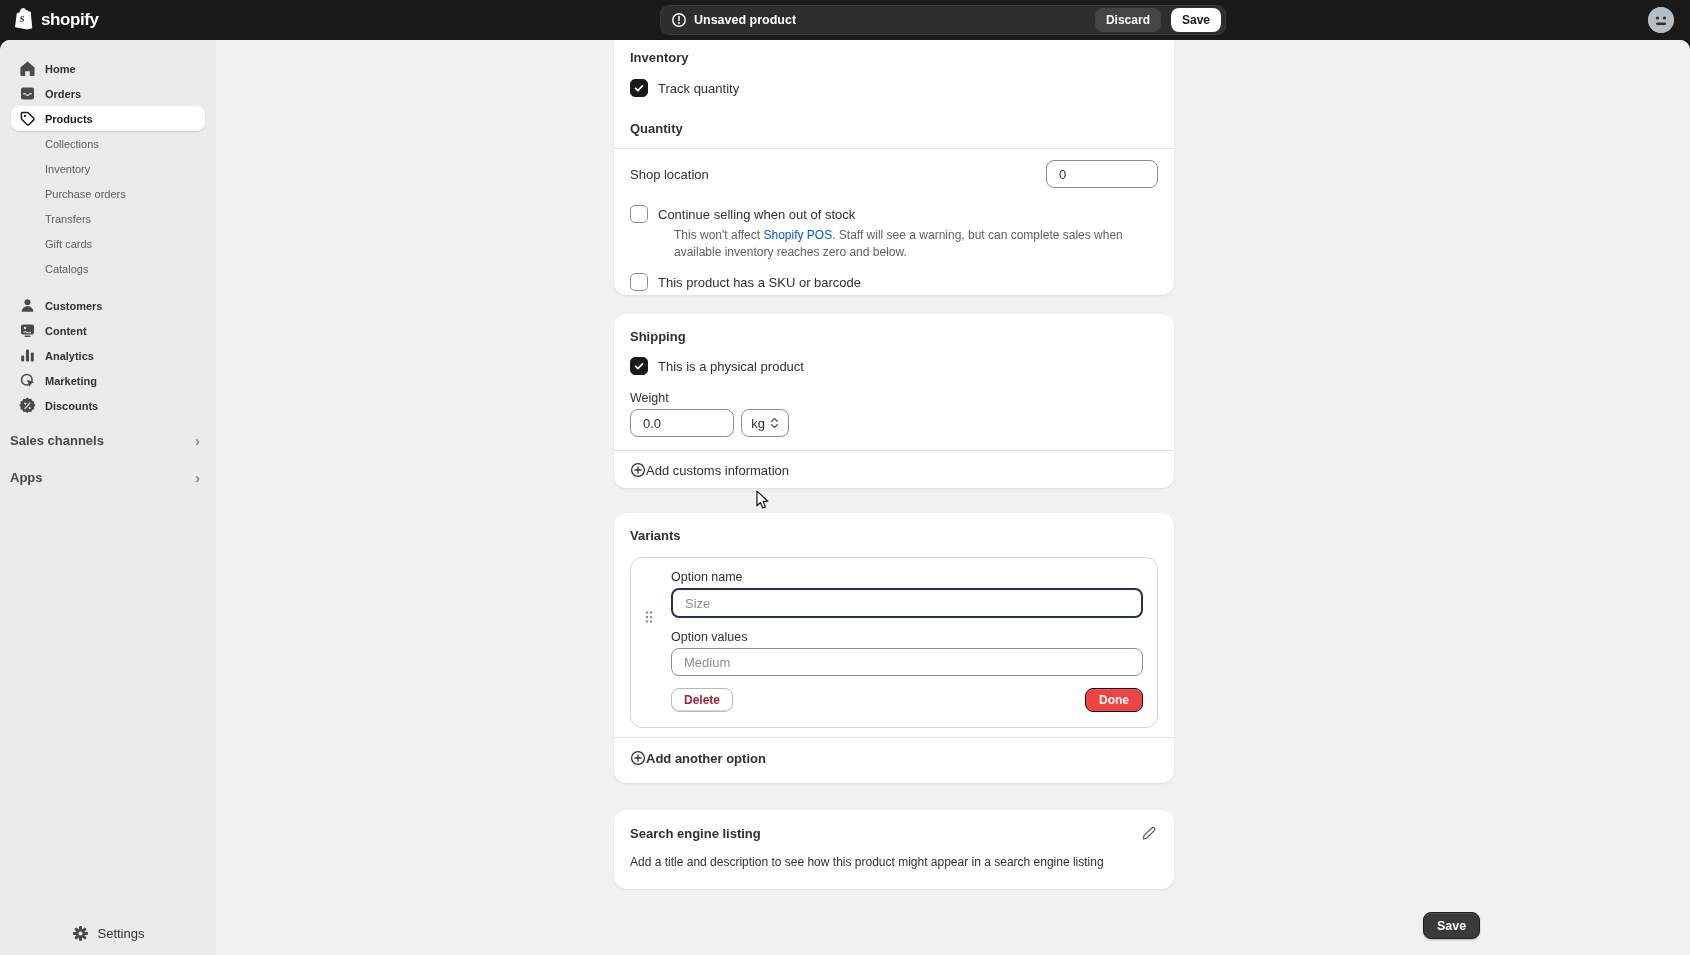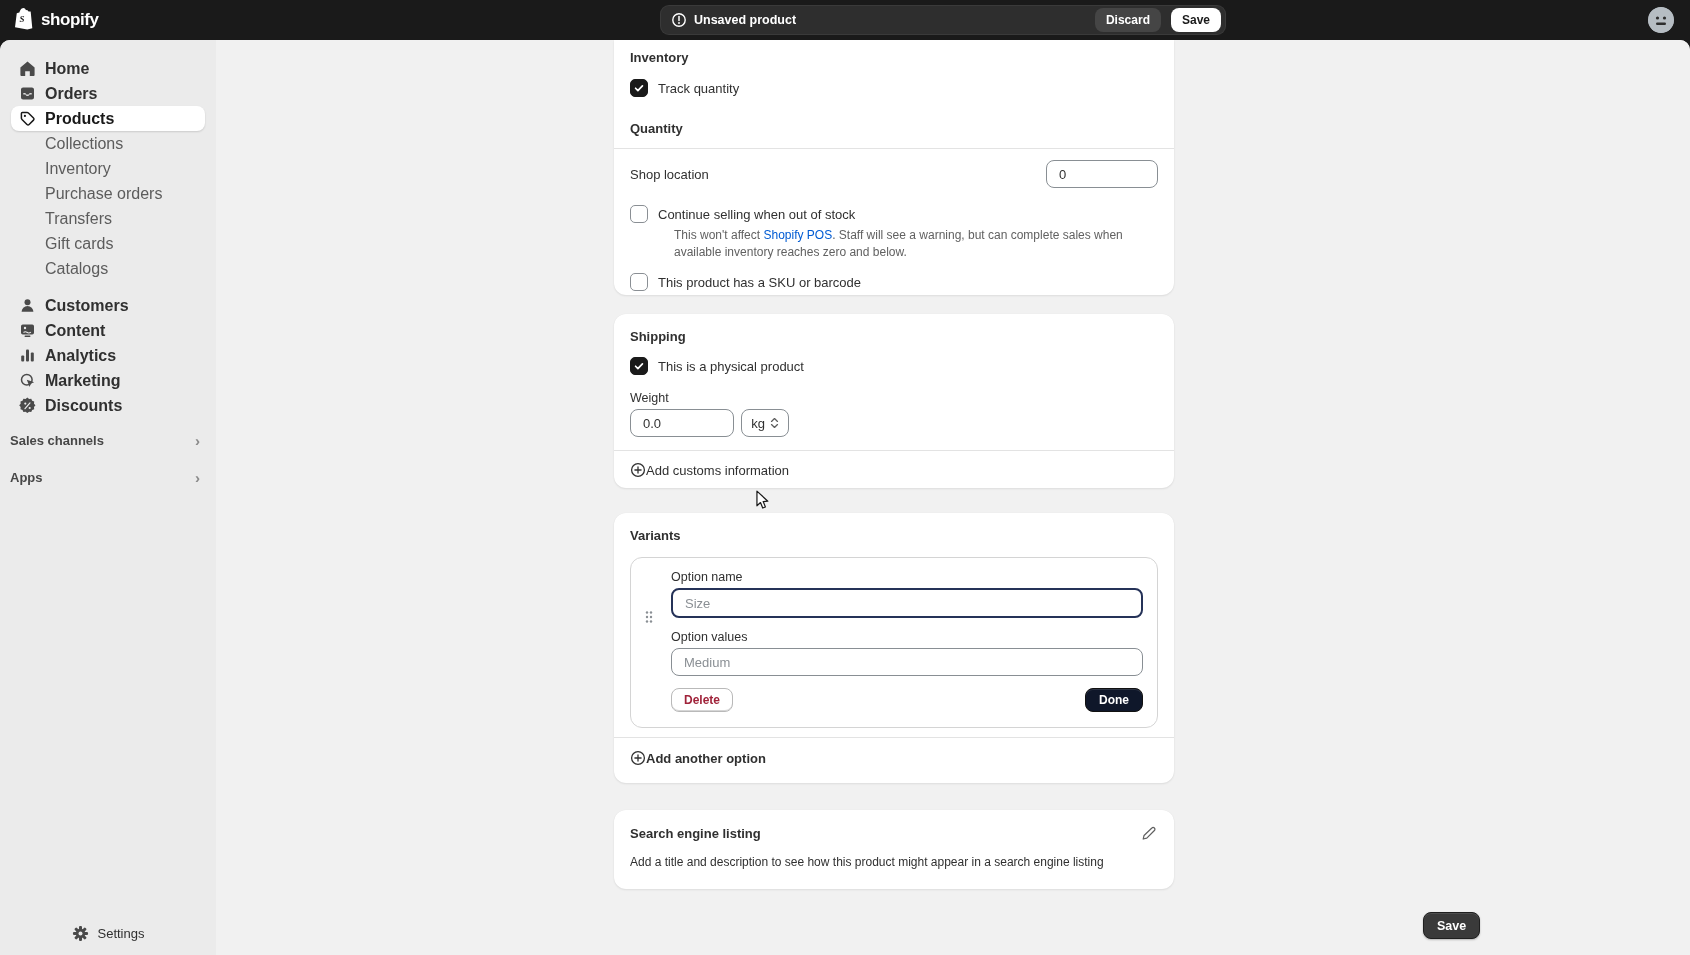--- a/index.html
+++ b/index.html
@@ -31,21 +31,21 @@
   .topbar-avatar {
     position:absolute; right:16px; top:7px; width:26px; height:26px; border-radius:50%;
     background:#aab1b7; overflow:hidden; display:flex; align-items:center; justify-content:center;
   }
   
   .frame { display:flex; height:915px; background:#f1f1f1; border-radius:10px 10px 0 0; overflow:hidden; }
   
   .sidebar { position:relative; width:216px; background:#ebebeb; padding-top:16px; flex:none; }
   .nav-item {
     display:flex; align-items:center; height:25px; margin:0 11px; padding:0 8px;
-    border-radius:8px; cursor:pointer; color:#303030; font-weight:600; font-size:16px;
+    border-radius:8px; cursor:pointer; color:#303030; font-weight:600; font-size:11px;
   }
   .nav-item .nav-icon { width:17px; height:17px; margin-right:9px; display:flex; align-items:center; justify-content:center; flex:none; }
   .nav-item.sub { padding-left:34px; font-weight:500; color:#5c5c5c; }
   .nav-item.active { background:#ffffff; box-shadow:0 1px 2px rgba(0,0,0,.14); font-weight:650; color:#1a1a1a; }
   .nav-gap { height:12px; }
   .side-section {
     display:flex; align-items:center; justify-content:space-between;
     height:24px; padding:0 16px 0 10px; color:#474747; font-weight:600; font-size:13px; cursor:pointer;
   }
   .side-section.sales { margin-top:10px; }
@@ -94,21 +94,21 @@
   .field-label { font-size:12.5px; color:#303030; margin-bottom:4px; }
   .opt-input { width:100%; }
   .opt-input.focused { border:2px solid #253258; height:30px; }
   .btn-row { display:flex; align-items:center; justify-content:space-between; margin-top:12px; }
   .btn-delete {
     background:#fff; border:1px solid #b9b9b9; border-radius:8px; padding:4px 12px;
     font:650 12px "Liberation Sans",sans-serif; color:#a0233a; cursor:pointer;
     box-shadow: inset 0 -1px 0 #d6d6d6;
   }
   .btn-done {
-    background:#0f172a; border:1px solid #111; border-radius:8px; padding:4px 13px;
+    background:#ef4444; border:1px solid #111; border-radius:8px; padding:4px 13px;
     font:650 12px "Liberation Sans",sans-serif; color:#fff; cursor:pointer;
     box-shadow: inset 0 1px 0 rgba(255,255,255,.12);
   }
   
   .seo-head { display:flex; align-items:center; justify-content:space-between; }
   .seo-desc { font-size:12px; color:#303030; margin-top:12px; }
   .pencil-btn { background:none; border:none; cursor:pointer; padding:2px; }
   
   .footer-save {
     position:absolute; left:1207px; top:872px; height:27px; padding:0 13px;

